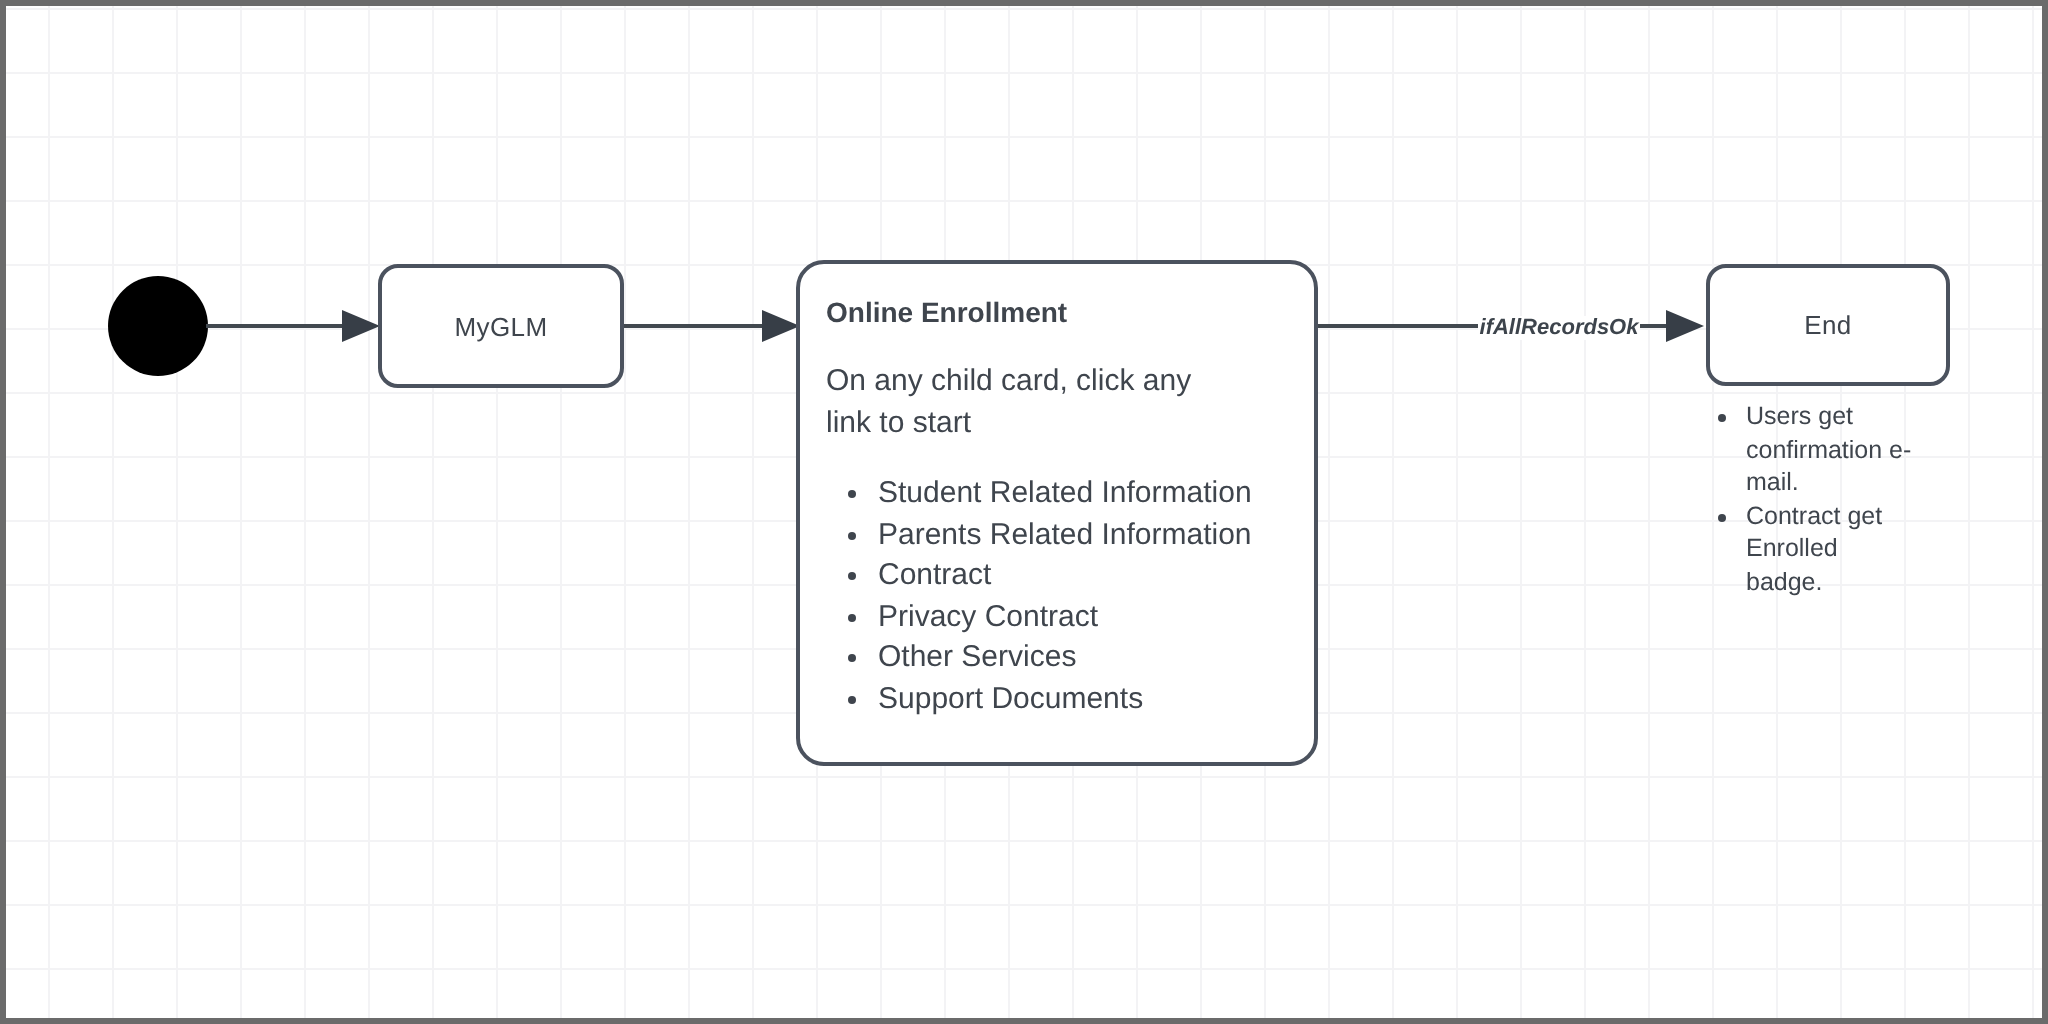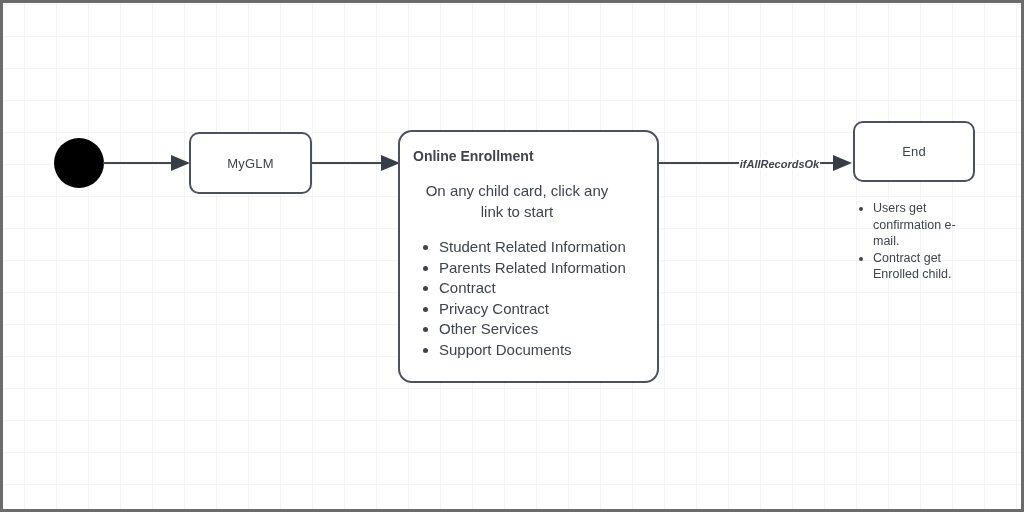--- a/index.html
+++ b/index.html
@@ -37,38 +37,37 @@
     border-radius: 10px;
   }
   .node.simple {
     display: flex;
     align-items: center;
     justify-content: center;
     font-size: 13px;
     letter-spacing: 0.2px;
   }
   .node-myglm  { left: 186px; top: 129px; width: 123px; height: 62px; }
-  .node-end    { left: 850px; top: 118px; width: 122px; height: 61px; }
+  .node-end    { left: 850px; top: 129px; width: 122px; height: 61px; }
   .node-online {
     left: 395px; top: 127px;
     width: 261px; height: 253px;
     border-radius: 14px;
     padding: 14px 10px 0 13px;
     font-size: 15px;
     line-height: 20px;
   }
   .node-online .title {
     font-size: 14px;
     font-weight: bold;
     margin-bottom: 14px;
   }
   .node-online .desc {
     width: 208px;
     line-height: 21px;
-    text-align: center;
   }
   .node-online ul {
     margin: 15px 0 0 0;
     padding-left: 26px;
     line-height: 20.5px;
   }
 
   
   .edge-line {
     position: absolute;
@@ -152,17 +151,17 @@
     <span>ifAllRecordsOk</span>
   </div>
 
   <div class="node simple node-end">
     <span>End</span>
   </div>
 
   <div class="end-notes">
     <ul>
       <li>Users get confirmation e-mail.</li>
-      <li><span>Contract get </span><span class="it">Enrolled</span><span> child.</span></li>
+      <li><span>Contract get </span><span class="it">Enrolled</span><span> badge.</span></li>
     </ul>
   </div>
 
 </div>
 
 </body></html>

